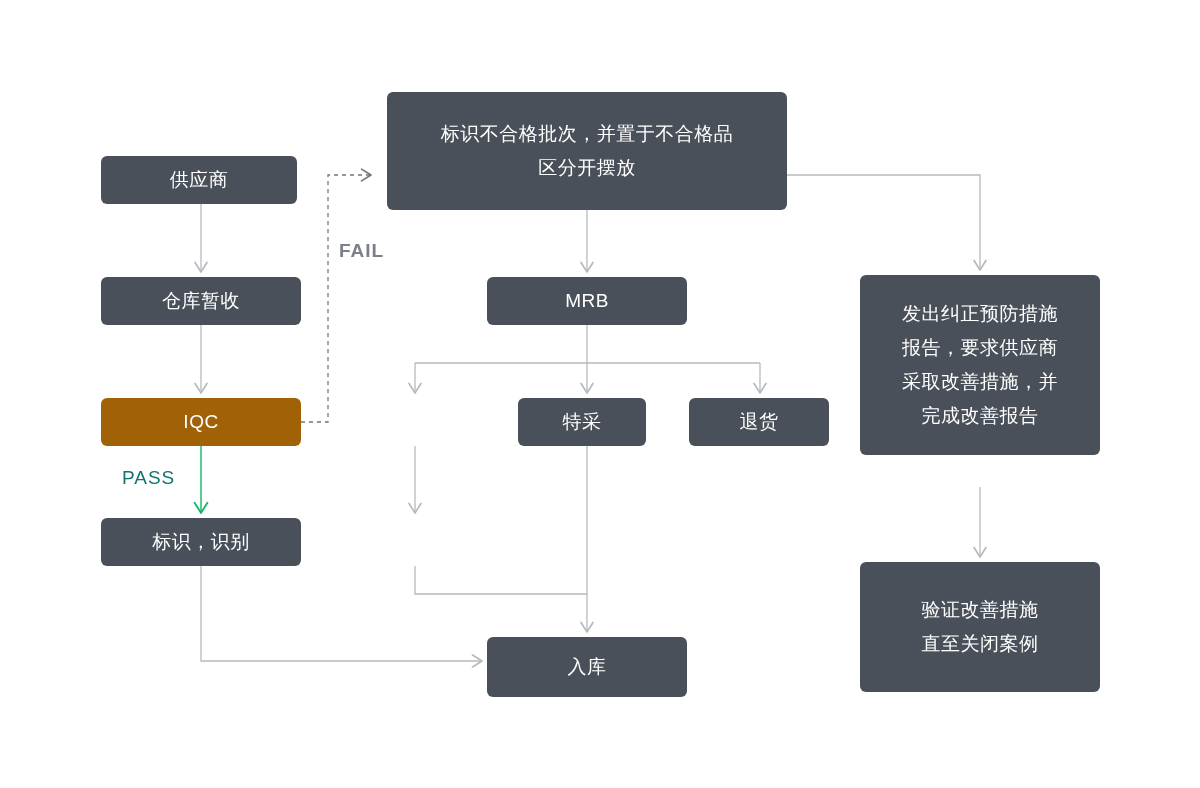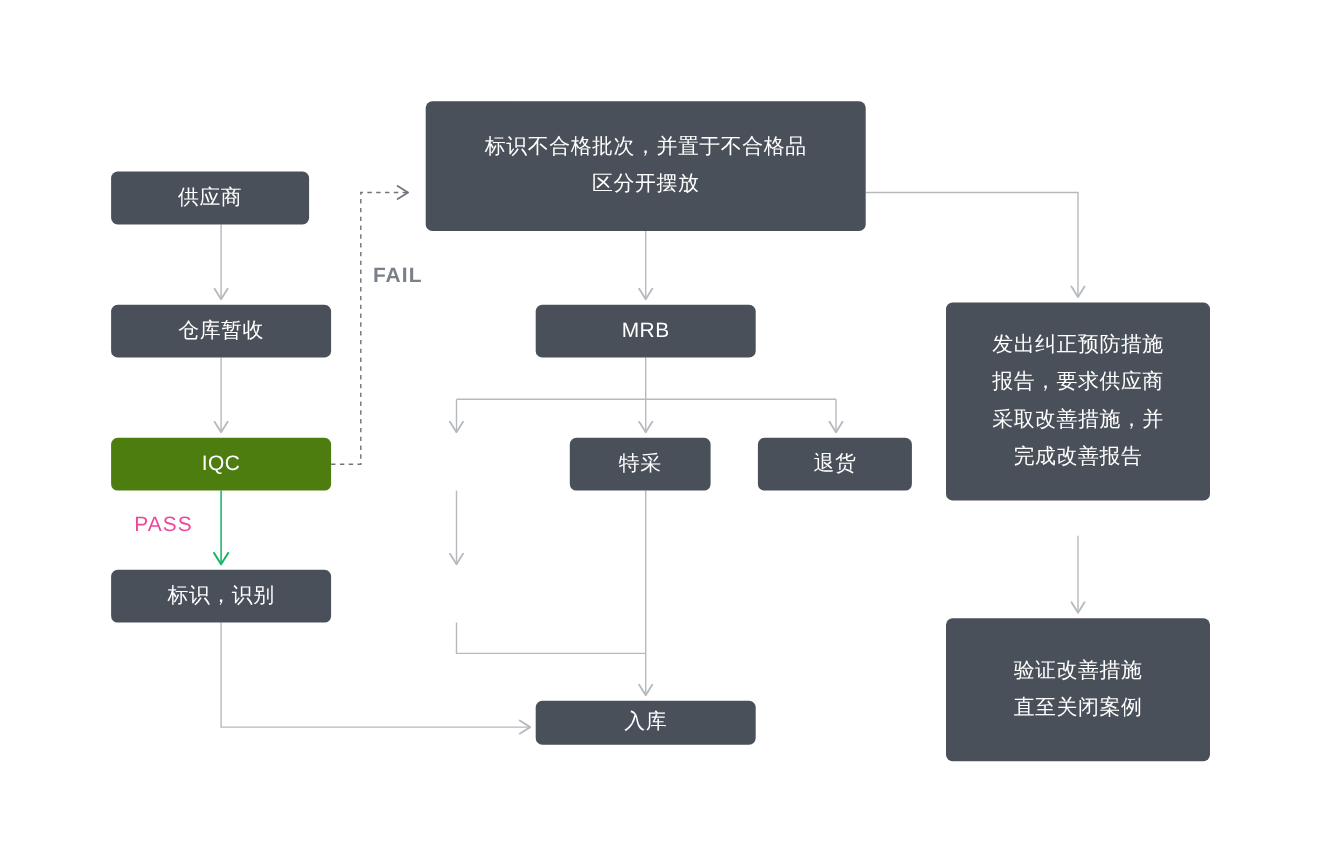--- a/index.html
+++ b/index.html
@@ -36,29 +36,29 @@
     text-align: center;
     color: #ffffff;
     font-size: 19px;
     line-height: 34px;
     letter-spacing: 0.5px;
     font-weight: 400;
     padding: 4px 10px;
     white-space: pre-line;
   }
   .node.dark  { background: #4a5059; }
-  .node.green { background: #4d7c0f; }
+  .node.green { background: #a16207; }
   .edge-label {
     position: absolute;
     font-size: 19px;
     letter-spacing: 1px;
     white-space: nowrap;
   }
   .edge-label.gray  { color: #7a7f88; }
-  .edge-label.green { color: #ec4899; }
+  .edge-label.green { color: #0f766e; }
 </style>
 </head>
 <body>
 
 <div id="chart-root">
 
   <svg id="flow-svg" viewBox="0 0 1200 788" xmlns="http://www.w3.org/2000/svg">
     <defs>
       <marker id="arrow-open" viewBox="0 0 12 12" refX="9" refY="6" markerWidth="11" markerHeight="11" orient="auto-start-reverse">
         <path d="M 1 1 L 9 6 L 1 11" fill="none" stroke="#b6babf" stroke-width="1.4" stroke-linecap="round" stroke-linejoin="round"></path>
@@ -100,40 +100,40 @@
 
     <g stroke="#14b565" stroke-width="1.4" fill="none">
       <path d="M 201 446 L 201 513" marker-end="url(#arrow-open-green)"></path>
     </g>
 
     <g stroke="#6f747d" stroke-width="1.3" fill="none" stroke-dasharray="4 4">
       <path d="M 301 422 L 328 422 L 328 175 L 371 175" marker-end="url(#arrow-open-dash)"></path>
     </g>
   </svg>
 
-  <div class="node dark" style="left:101px; top:156px; width:180px; height:48px;">供应商</div>
+  <div class="node dark" style="left:101px; top:156px; width:196px; height:48px;">供应商</div>
 
   <div class="node dark" style="left:101px; top:277px; width:200px; height:48px;">仓库暂收</div>
 
   <div class="node green" style="left:101px; top:398px; width:200px; height:48px;">IQC</div>
 
   <div class="node dark" style="left:101px; top:518px; width:200px; height:48px;">标识，识别</div>
 
   <div class="node dark" style="left:387px; top:92px; width:400px; height:118px;">标识不合格批次，并置于不合格品
 区分开摆放</div>
 
   <div class="node dark" style="left:487px; top:277px; width:200px; height:48px;">MRB</div>
 
 
   <div class="node dark" style="left:518px; top:398px; width:128px; height:48px;">特采</div>
 
   <div class="node dark" style="left:689px; top:398px; width:140px; height:48px;">退货</div>
 
 
-  <div class="node dark" style="left:487px; top:637px; width:200px; height:40px;">入库</div>
+  <div class="node dark" style="left:487px; top:637px; width:200px; height:60px;">入库</div>
 
   <div class="node dark" style="left:860px; top:275px; width:240px; height:180px;">发出纠正预防措施
 报告，要求供应商
 采取改善措施，并
 完成改善报告</div>
 
   <div class="node dark" style="left:860px; top:562px; width:240px; height:130px;">验证改善措施
 直至关闭案例</div>
 
   <div class="edge-label gray" style="left:339px; top:240px;font-weight:bold;">FAIL</div>

